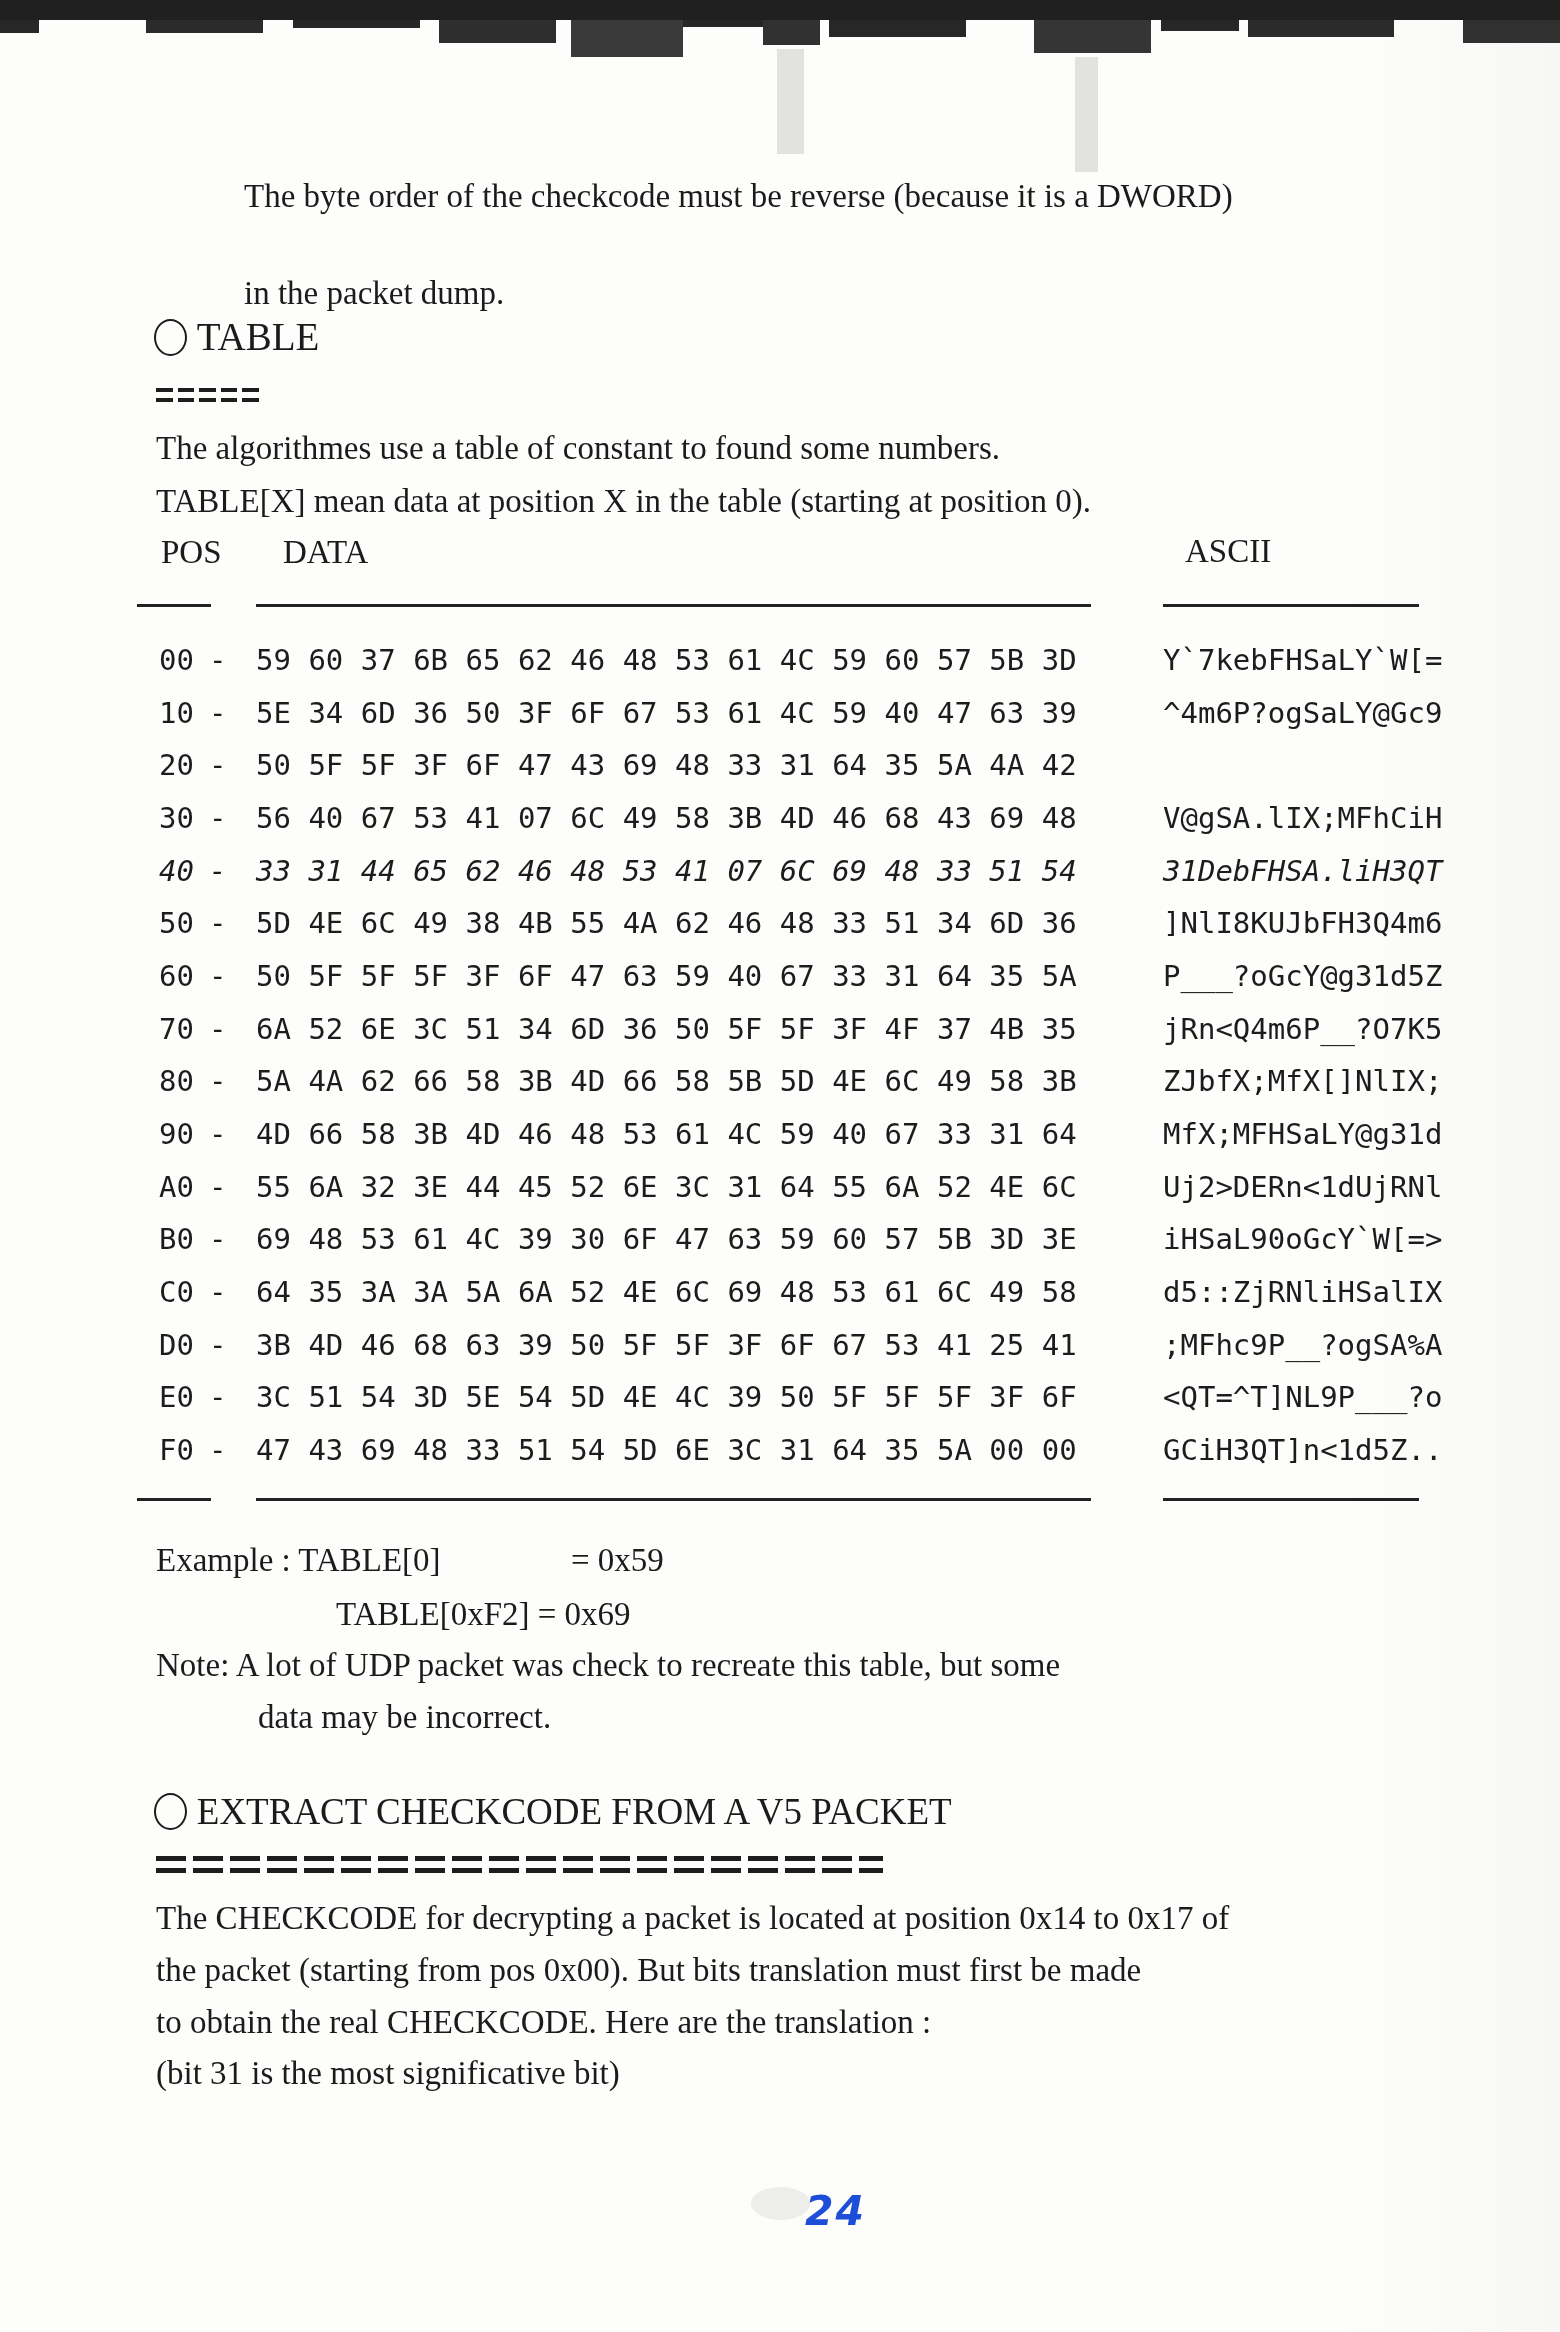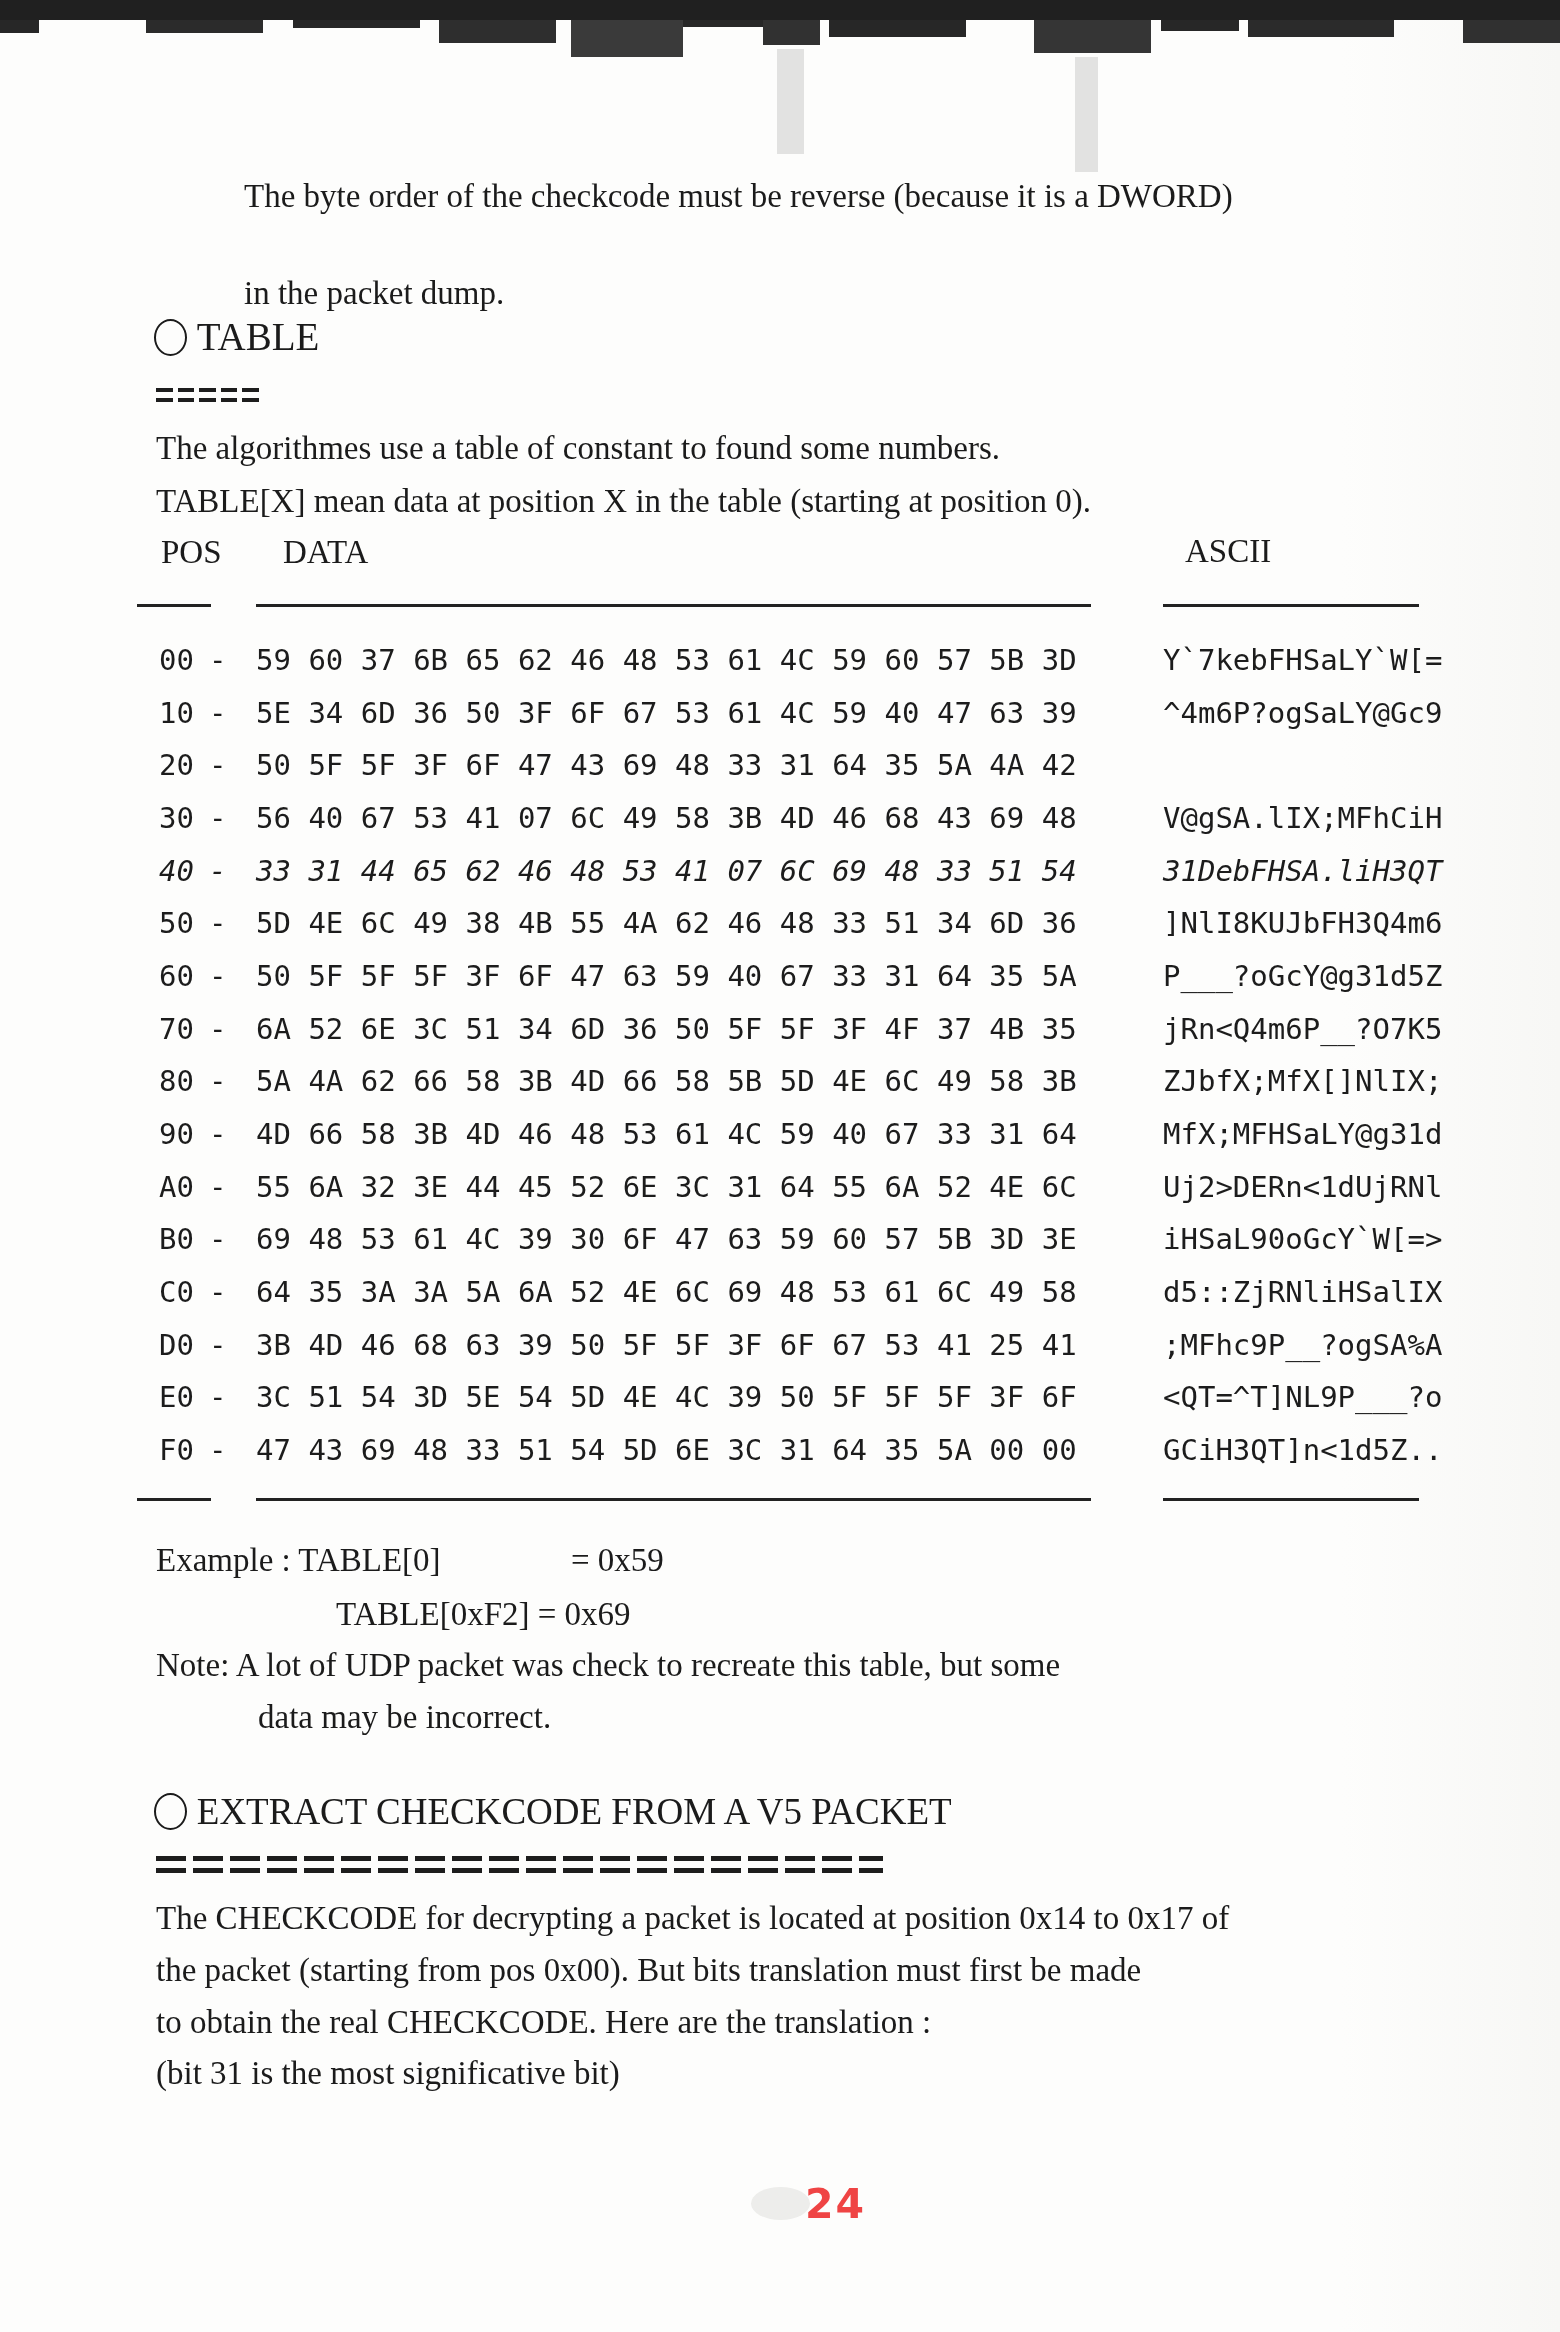--- a/index.html
+++ b/index.html
@@ -25,21 +25,21 @@
   .hexrow{position:absolute;left:0;width:100%;height:53px;line-height:53px;}
   .hexrow span{position:absolute;font-family:"DejaVu Sans Mono",monospace;font-size:29px;color:#1c1c1c;white-space:pre;}
   .hexrow .pos{left:159px;}
   .hexrow .dash{left:209px;}
   .hexrow .bytes{left:256px;}
   .hexrow .ascii{left:1163px;}
   
   .scanband{position:absolute;top:0;left:0;width:1560px;height:19.5px;background:#202020;}
   .chunk{position:absolute;background:#272727;}
   .streak{position:absolute;background:#e2e2e1;}
-  .pagenum{font-family:"DejaVu Sans",sans-serif;font-weight:bold;font-size:41px;color:#ef4444;letter-spacing:2px;}
+  .pagenum{font-family:"DejaVu Sans",sans-serif;font-weight:bold;font-style:italic;font-size:41px;color:#1d4ed8;letter-spacing:2px;margin-top:7px;}
   .smudge{position:absolute;background:#ededeb;border-radius:50%;}
 </style>
 </head>
 <body>
 
 <div class="scanband">
   <div class="chunk" style="left:0;top:19.5px;width:39px;height:13.7px;"></div>
   <div class="chunk" style="left:146px;top:19.5px;width:117px;height:13.7px;background:#2b2b2b;"></div>
   <div class="chunk" style="left:293px;top:19.5px;width:127px;height:8.8px;"></div>
   <div class="chunk" style="left:439px;top:19.5px;width:117px;height:23.4px;background:#2e2e2e;"></div>

